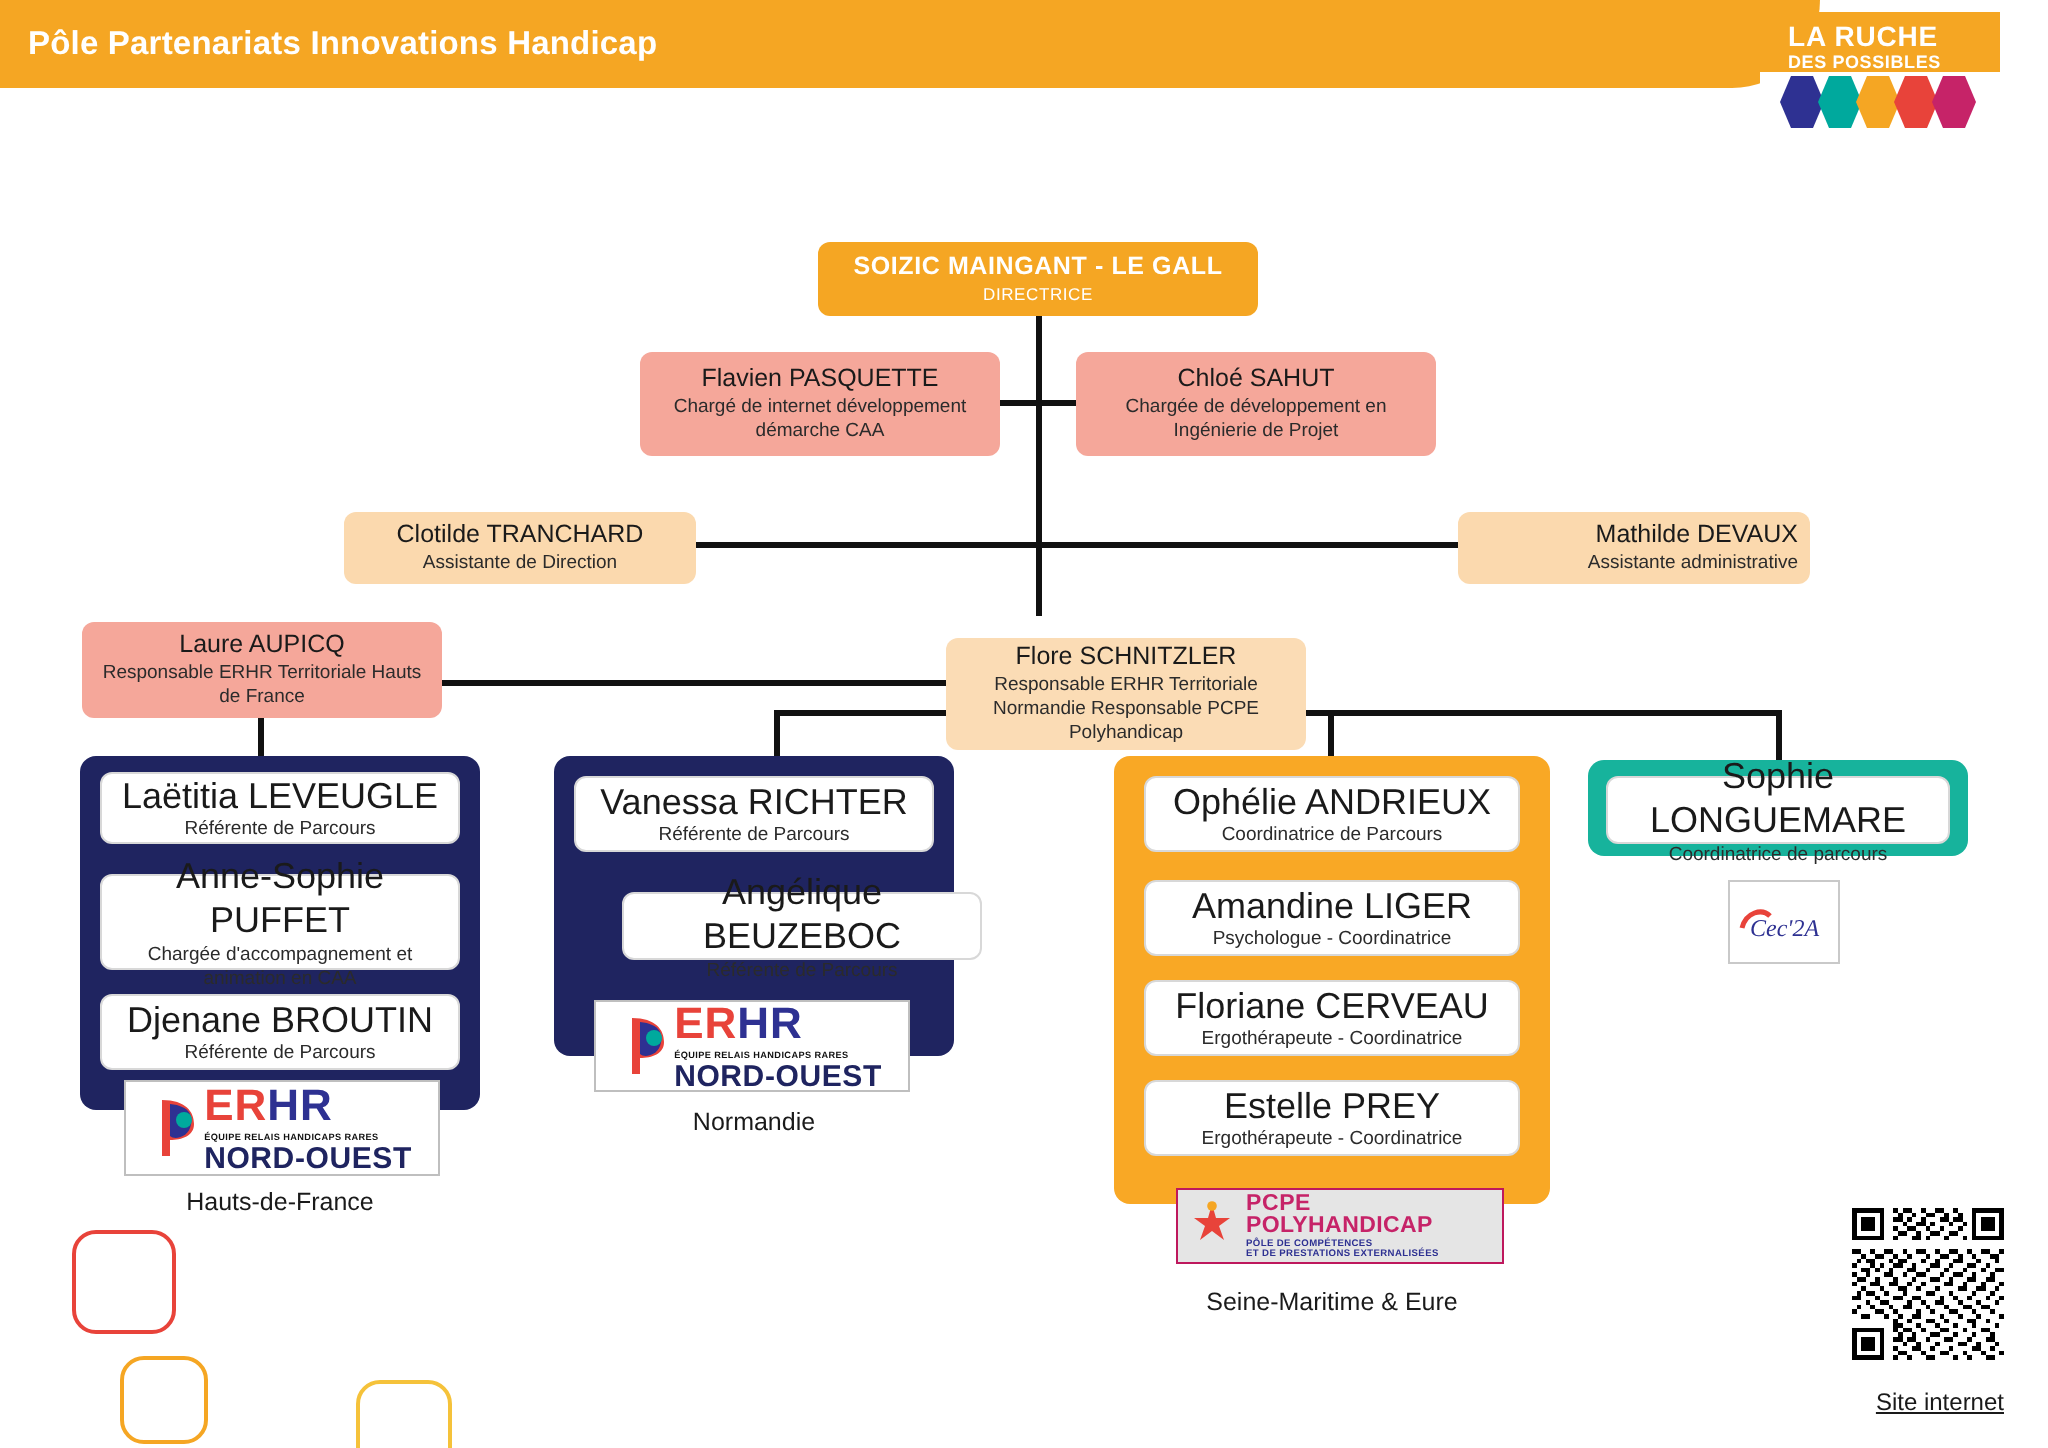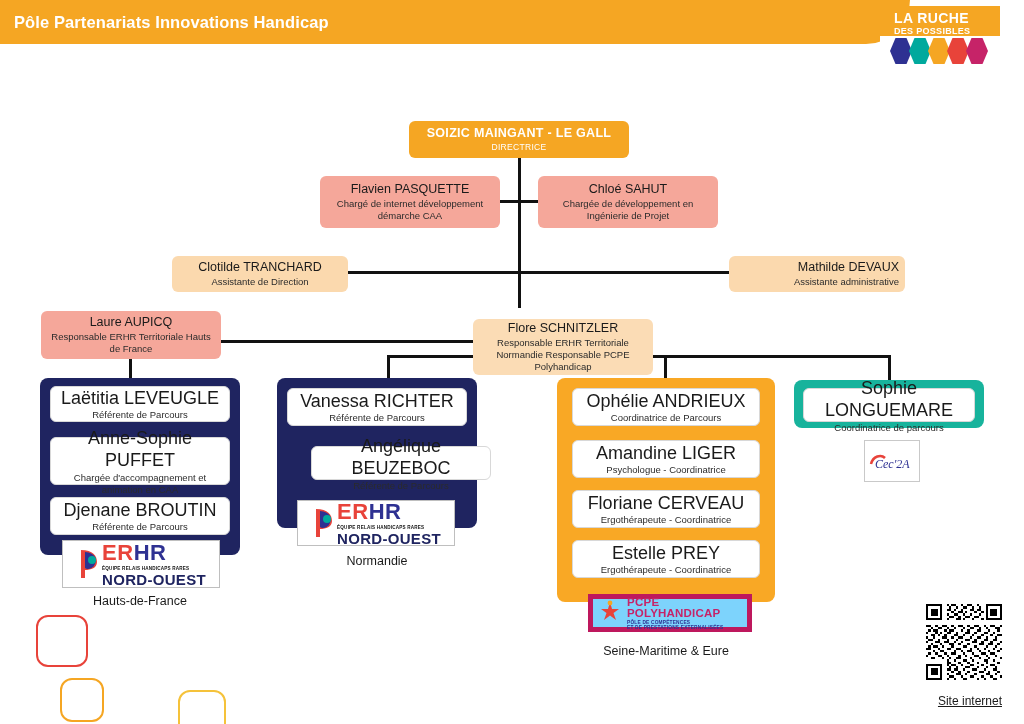--- a/index.html
+++ b/index.html
@@ -107,22 +107,22 @@
   .erhr-logo {
     position: absolute; background: #ffffff;
     border: 1px solid #bfbfbf; z-index: 7;
     display: flex; align-items: center; justify-content: center;
   }
   .erhr-txt1 { font-size: 22px; font-weight: bold; letter-spacing: .5px; }
   .erhr-txt2 { font-size: 4.6px; font-weight: bold; color: #111; letter-spacing: .2px; }
   .erhr-txt3 { font-size: 15px; font-weight: bold; color: #1F2460; letter-spacing: .3px; }
 
   .pcpe-logo {
-    position: absolute; background: #7dd3fc;
-    border: 5px solid #be185d; z-index: 7;
+    position: absolute; background: #e5e5e5;
+    border: 1px solid #be185d; z-index: 7;
   }
 
   .mini-logo {
     position: absolute; background: #ffffff;
     border: 1px solid #c9c9c9; z-index: 7;
     display: flex; align-items: center; justify-content: center;
   }
 
   
   .deco { position: absolute; border-radius: 12px; background: transparent; z-index: 1; }

